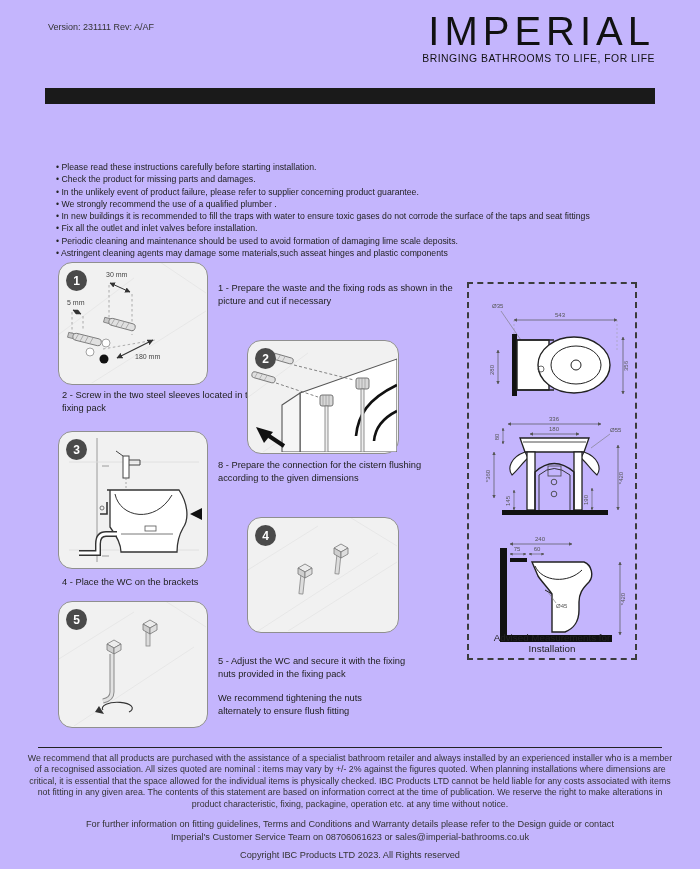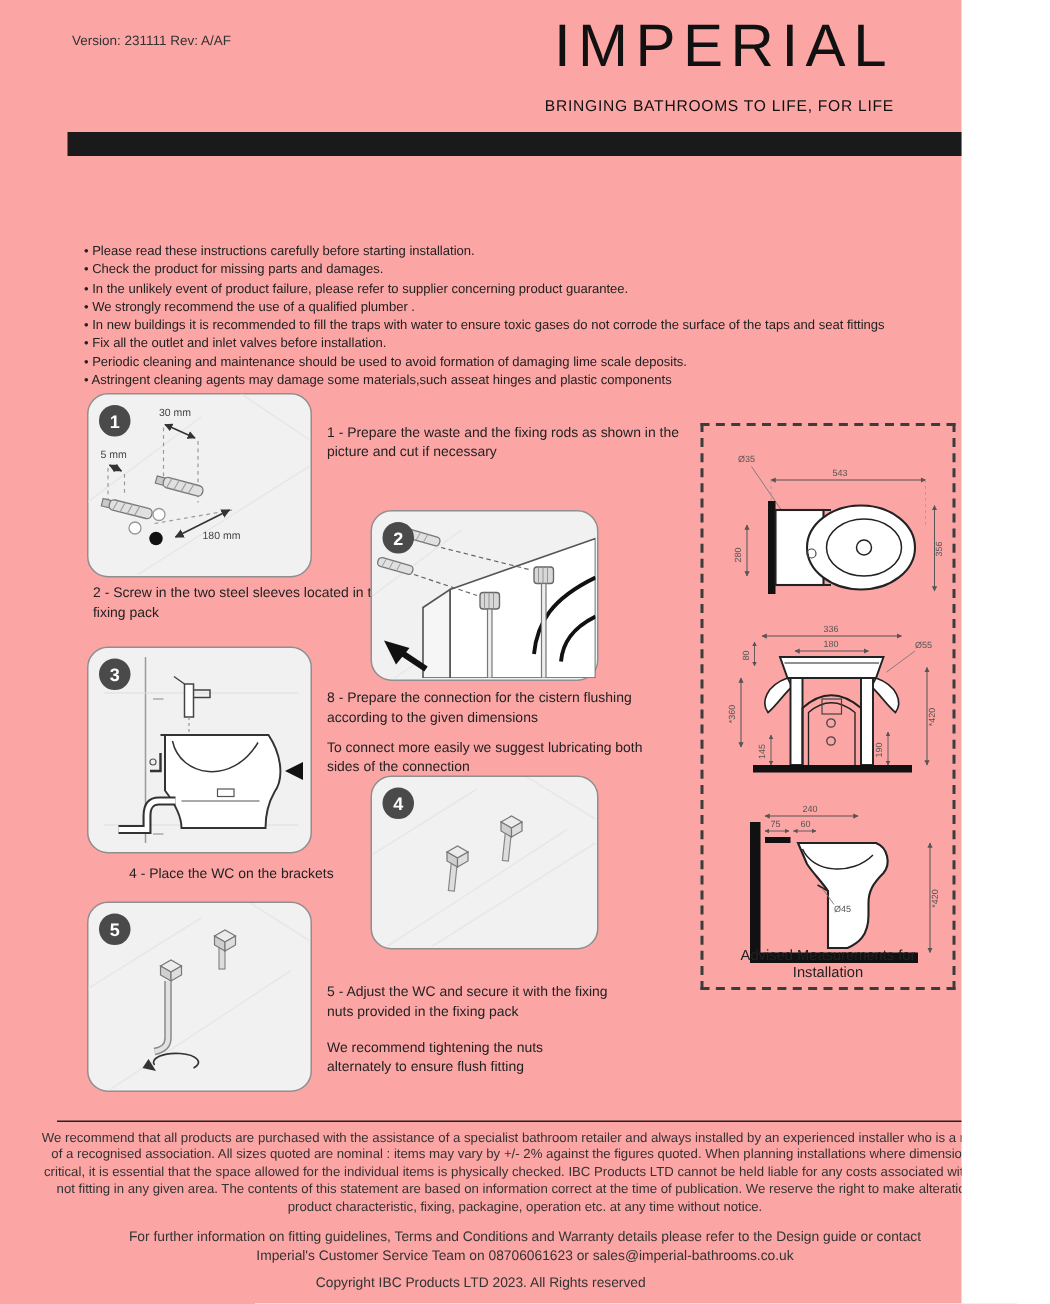--- a/index.html
+++ b/index.html
@@ -1,23 +1,23 @@
 <!DOCTYPE html>
 <html><head>
 <meta charset="utf-8">
 <style>
   html,body{margin:0;padding:0;background:#fff;}
-  .page{position:relative;width:641px;height:869px;background:#fca5a5;
+  .page{position:relative;width:700px;height:869px;background:#c4b5fd;
         font-family:"Liberation Sans","DejaVu Sans",sans-serif;color:#222;overflow:hidden;}
   .abs{position:absolute;}
   
   .version{left:48px;top:22px;font-size:9px;color:#333;}
   .brand{right:45px;top:10px;text-align:right;}
   .brand-logo{font-size:40px;line-height:42px;font-weight:100;letter-spacing:5px;color:#111;}
-  .brand-tagline{font-size:10.4px;letter-spacing:0.5px;color:#111;margin-top:14px;}
+  .brand-tagline{font-size:10.4px;letter-spacing:0.5px;color:#111;margin-top:1px;}
   .black-bar{left:45px;top:88px;width:610px;height:16px;background:#1a1a1a;}
   
   .ptable{left:45px;top:104px;width:610px;height:30px;border:1.5px solid #1a1a1a;
           box-sizing:border-box;display:flex;align-items:stretch;font-size:12px;font-weight:600;color:#111;}
   .ptable .c1{width:185px;border-right:1.5px solid #1a1a1a;display:flex;align-items:center;justify-content:center;}
   .ptable .c2{flex:1;display:flex;align-items:center;padding-left:14px;}
   
   .notes{left:56px;top:149px;width:622px;font-size:8.7px;line-height:12.3px;color:#222;margin-top:12px;}
   
   .step{font-size:9.3px;line-height:12.8px;color:#222;}
@@ -162,21 +162,20 @@
           <line x1="78" y1="54" x2="78" y2="65"></line>
           <line x1="81" y1="54" x2="81" y2="65"></line>
         </g>
       <rect x="77" y="65" width="3" height="46" fill="#eee" stroke="#777" stroke-width="0.8"></rect>
       <line x1="36" y1="105" x2="21" y2="95" stroke="#111" stroke-width="4"></line>
       <polygon points="8,86 25,91 16,102" fill="#111"></polygon>
     </svg>
   </div>
 
   <div class="abs step" style="left:218px;top:459px;width:238px;">8 - Prepare the connection for the cistern flushing according to the given dimensions</div>
-  <div class="abs step" style="left:218px;top:492px;width:220px;">To connect more easily we suggest lubricating both sides of the connection</div>
 
   <div class="abs panel" style="left:58px;top:431px;width:150px;height:138px;">
     <div class="badge">3</div>
     <svg width="147" height="135" viewBox="0 0 147 135">
       <line x1="38" y1="6" x2="38" y2="130" stroke="#9a9a9a" stroke-width="1"></line>
       <g stroke="#ddd" stroke-width="0.8">
           <line x1="10" y1="30" x2="140" y2="30"></line>
           <line x1="10" y1="118" x2="140" y2="118"></line>
         </g>
       <g stroke="#444" stroke-width="1" fill="#fff">
@@ -194,21 +193,21 @@
       <path d="M58,102 H47 C41,102 39,106 39,112 L39,121 H20" fill="none" stroke="#333" stroke-width="6"></path>
       <path d="M58,102 H47 C41,102 39,106 39,112 L39,121 H20" fill="none" stroke="#fff" stroke-width="3.2"></path>
       <polygon points="131,82 143,76 143,88" fill="#111"></polygon>
       <g stroke="#888" stroke-width="0.8">
           <line x1="43" y1="34" x2="50" y2="34"></line>
           <line x1="43" y1="124" x2="50" y2="124"></line>
         </g>
     </svg>
   </div>
 
-  <div class="abs step" style="left:62px;top:576px;width:200px;margin-left:24px;">4 - Place the WC on the brackets</div>
+  <div class="abs step" style="left:62px;top:576px;width:200px;">4 - Place the WC on the brackets</div>
 
   <div class="abs panel" style="left:247px;top:517px;width:152px;height:116px;">
     <div class="badge">4</div>
     <svg width="149" height="113" viewBox="0 0 149 113">
       <g stroke="#e7e7e7" stroke-width="1" fill="none">
         <path d="M-5,55 L70,8"></path>
           <path d="M10,113 L130,35"></path>
           <path d="M95,-5 L149,28"></path>
           <path d="M40,113 L149,44"></path>
       </g>

